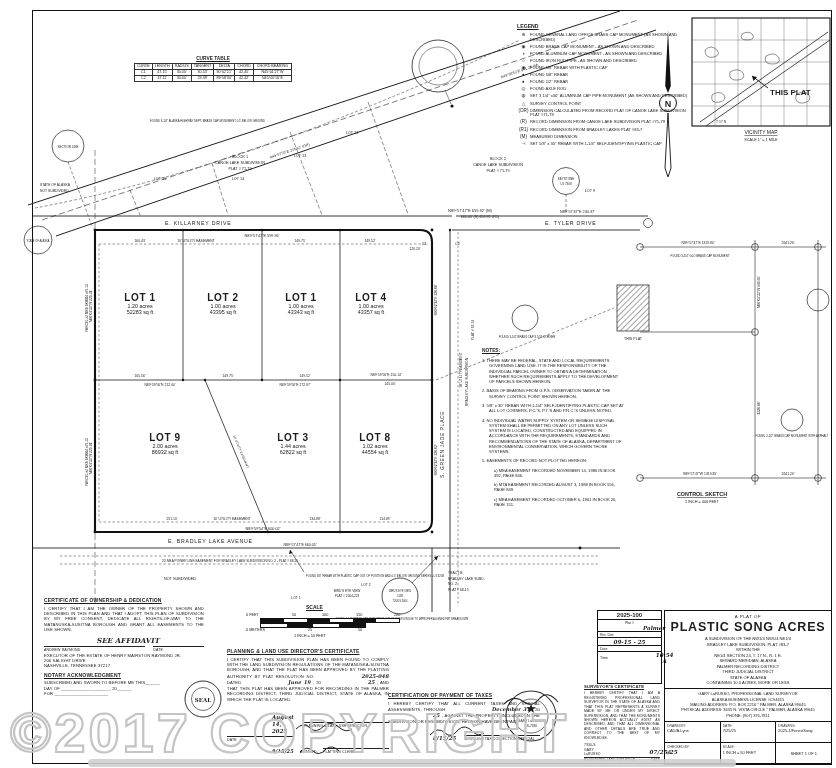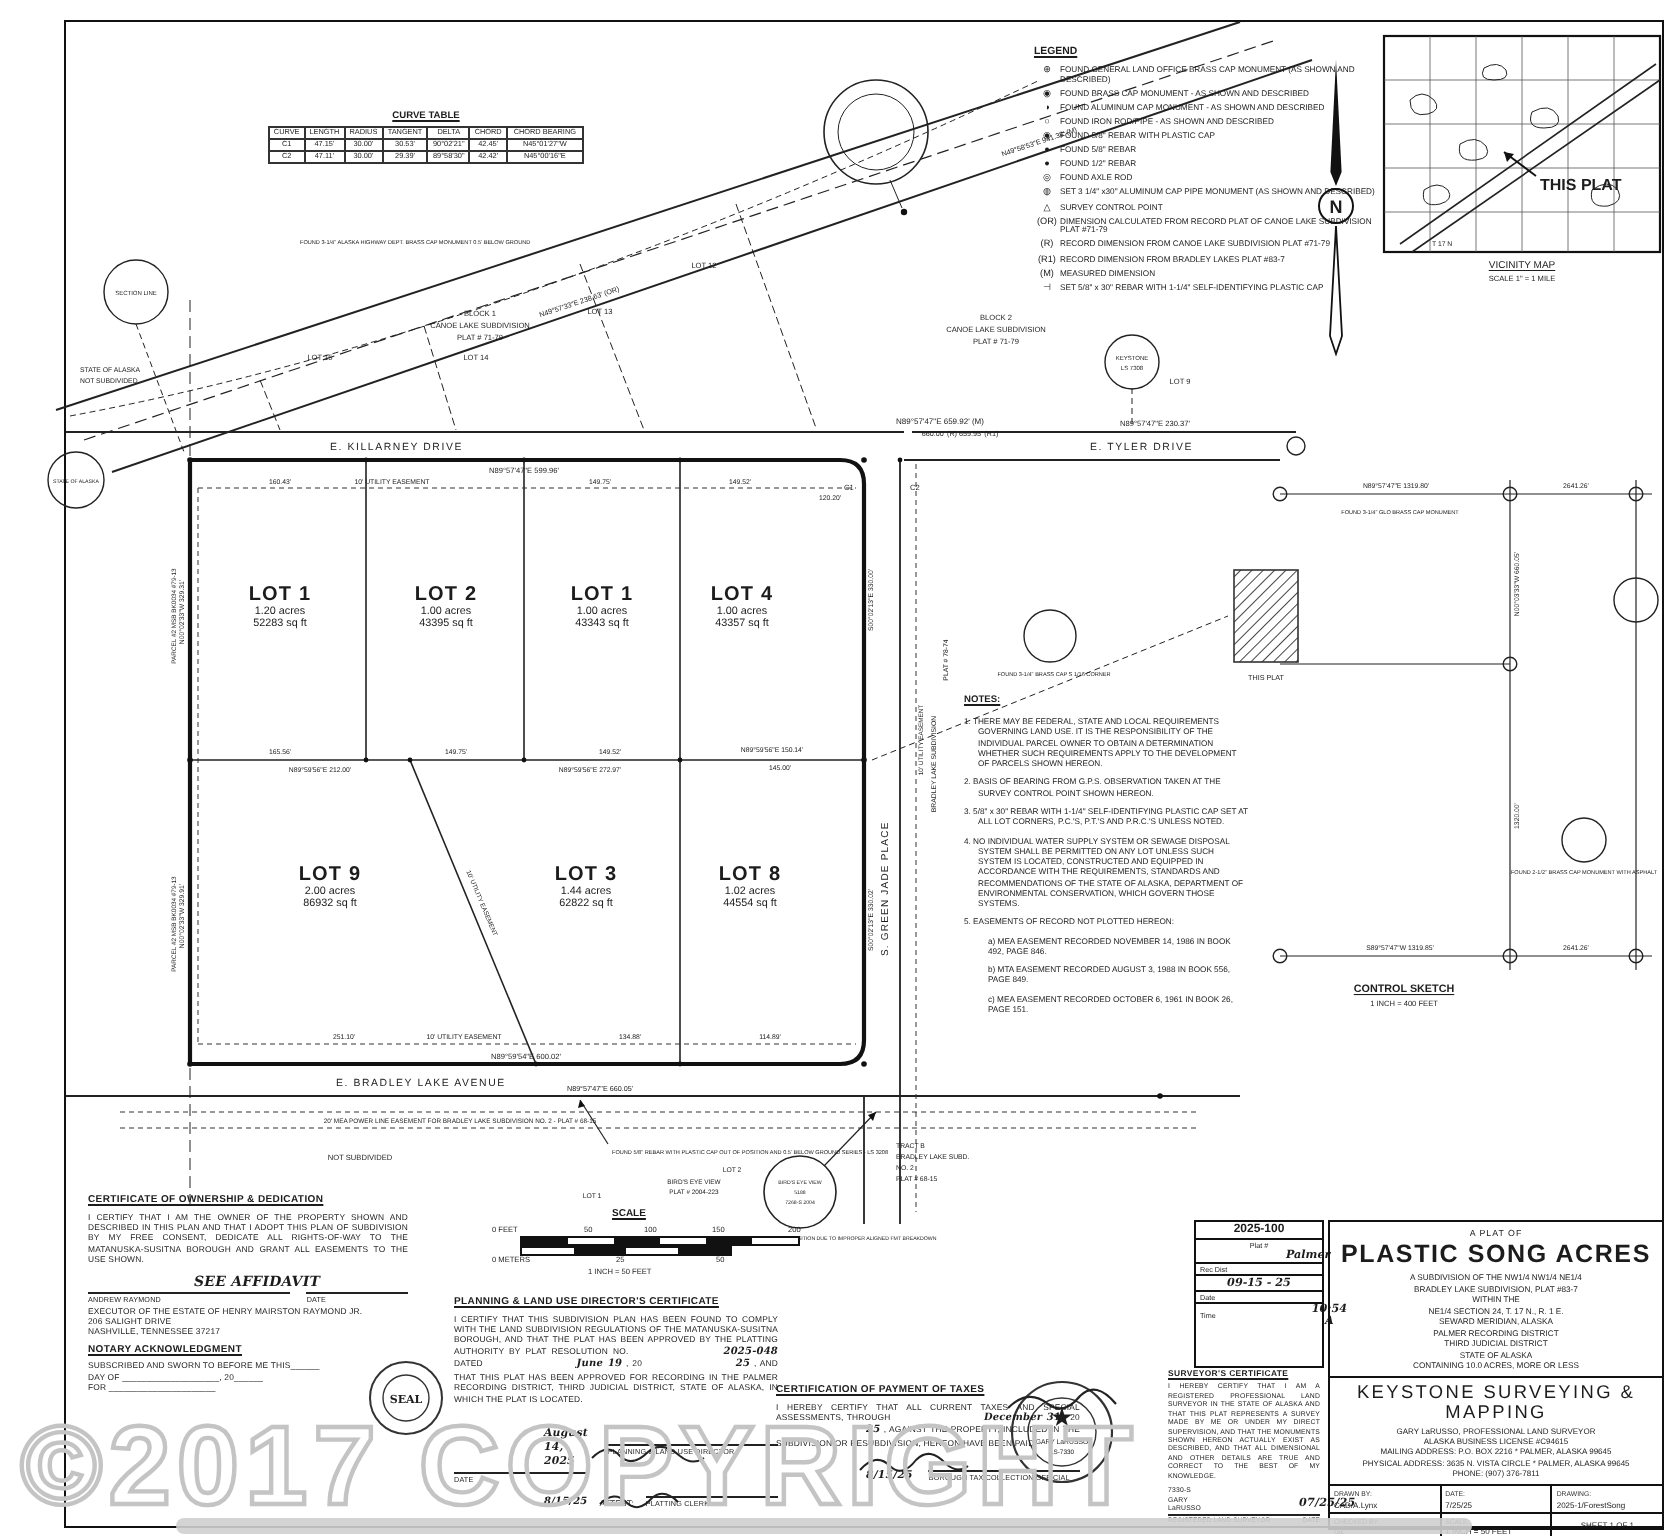--- a/index.html
+++ b/index.html
@@ -609,21 +609,20 @@
       <div class="sl">BRADLEY LAKE SUBDIVISION, PLAT #83-7</div>
       <div class="sl">WITHIN THE</div>
       <div class="sl">NE1/4 SECTION 24, T. 17 N., R. 1 E.</div>
       <div class="sl">SEWARD MERIDIAN, ALASKA</div>
       <div class="sl">PALMER RECORDING DISTRICT</div>
       <div class="sl">THIRD JUDICIAL DISTRICT</div>
       <div class="sl">STATE OF ALASKA</div>
       <div class="sl">CONTAINING 10.0 ACRES, MORE OR LESS</div>
     </div>
     <div class="sec2">
-      <div class="firm">KEYSTONE SURVEYING &amp; MAPPING</div>
       <div class="fl">GARY LaRUSSO, PROFESSIONAL LAND SURVEYOR</div>
       <div class="fl">ALASKA BUSINESS LICENSE #C94615</div>
       <div class="fl">MAILING ADDRESS: P.O. BOX 2216 * PALMER, ALASKA 99645</div>
       <div class="fl">PHYSICAL ADDRESS: 3635 N. VISTA CIRCLE * PALMER, ALASKA 99645</div>
       <div class="fl">PHONE: (907) 376-7811</div>
     </div>
     <div class="grid">
       <div class="gc">
         <div class="cell"><span class="cl">DRAWN BY:</span><br><span>CAD/A.Lynx</span></div>
         <div class="cell"><span class="cl">CHECKED BY:</span><br><span>GL</span></div>

